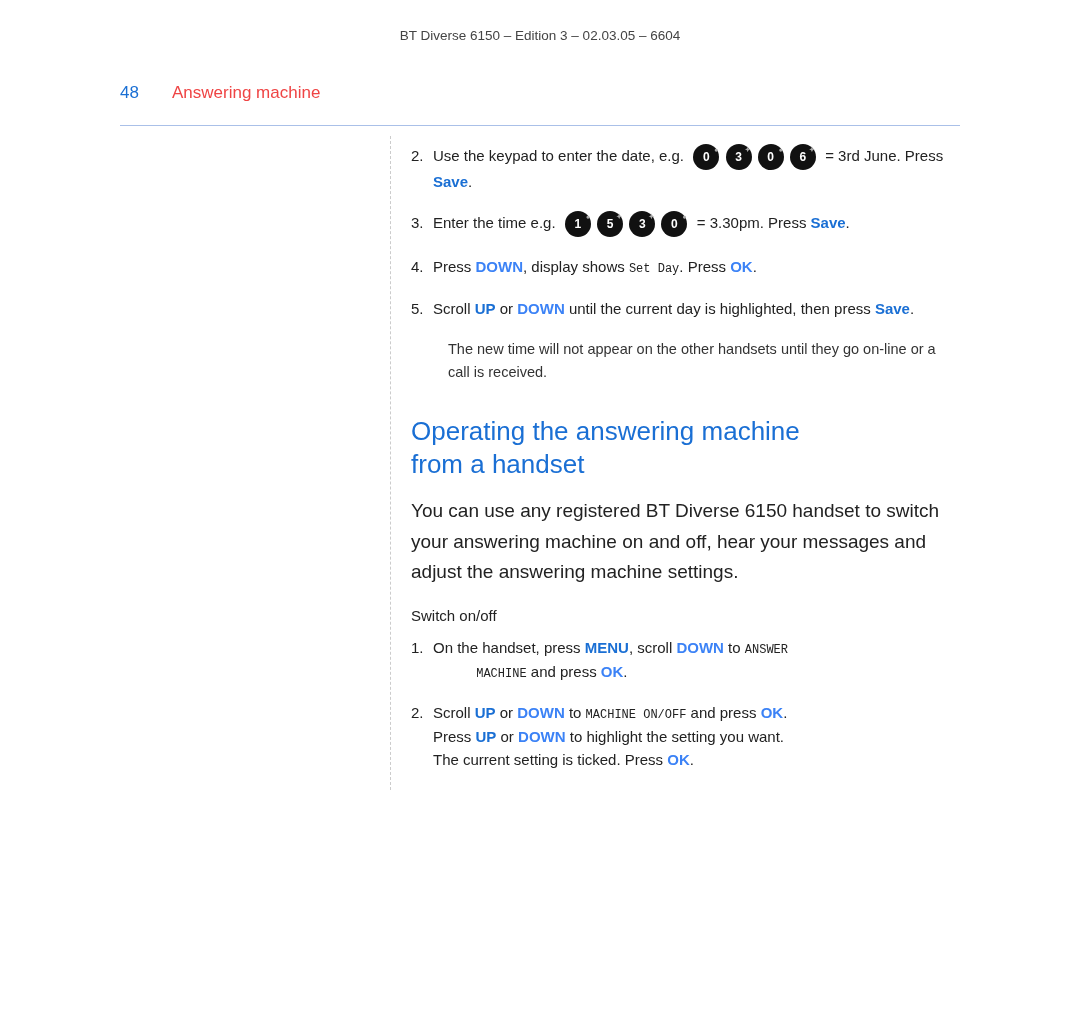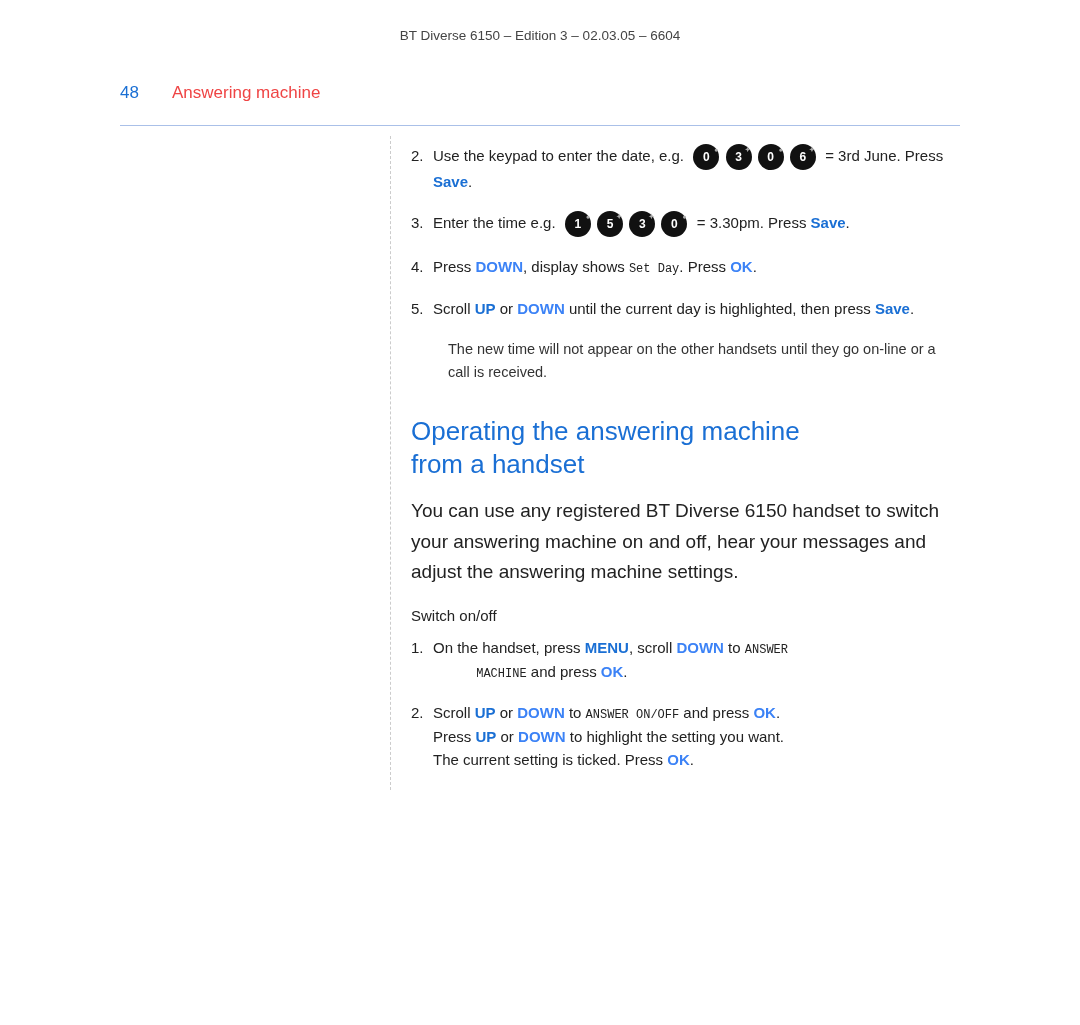--- a/index.html
+++ b/index.html
@@ -243,21 +243,21 @@
           <span class="step-body">
             On the handset, press <span class="blue-bold">MENU</span>, scroll <span class="dark-bold">DOWN</span> to <span class="monospace">ANSWER<br>&nbsp;&nbsp;&nbsp;&nbsp;&nbsp;&nbsp;MACHINE</span> and press <span class="dark-bold">OK</span>.
           </span>
         </div>
       </div>
 
       <div class="step">
         <div class="step-text">
           <span class="step-num">2.</span>
           <span class="step-body">
-            Scroll <span class="blue-bold">UP</span> or <span class="dark-bold">DOWN</span> to <span class="monospace">ANSWER ON/OFF</span> and press <span class="dark-bold">OK</span>.<br>
+            Scroll <span class="blue-bold">UP</span> or <span class="dark-bold">DOWN</span> to <span class="monospace">MACHINE ON/OFF</span> and press <span class="dark-bold">OK</span>.<br>
             Press <span class="blue-bold">UP</span> or <span class="dark-bold">DOWN</span> to highlight the setting you want.<br>
             The current setting is ticked. Press <span class="dark-bold">OK</span>.
           </span>
         </div>
       </div>
 
     </div>
   </div>
 
 </div>

